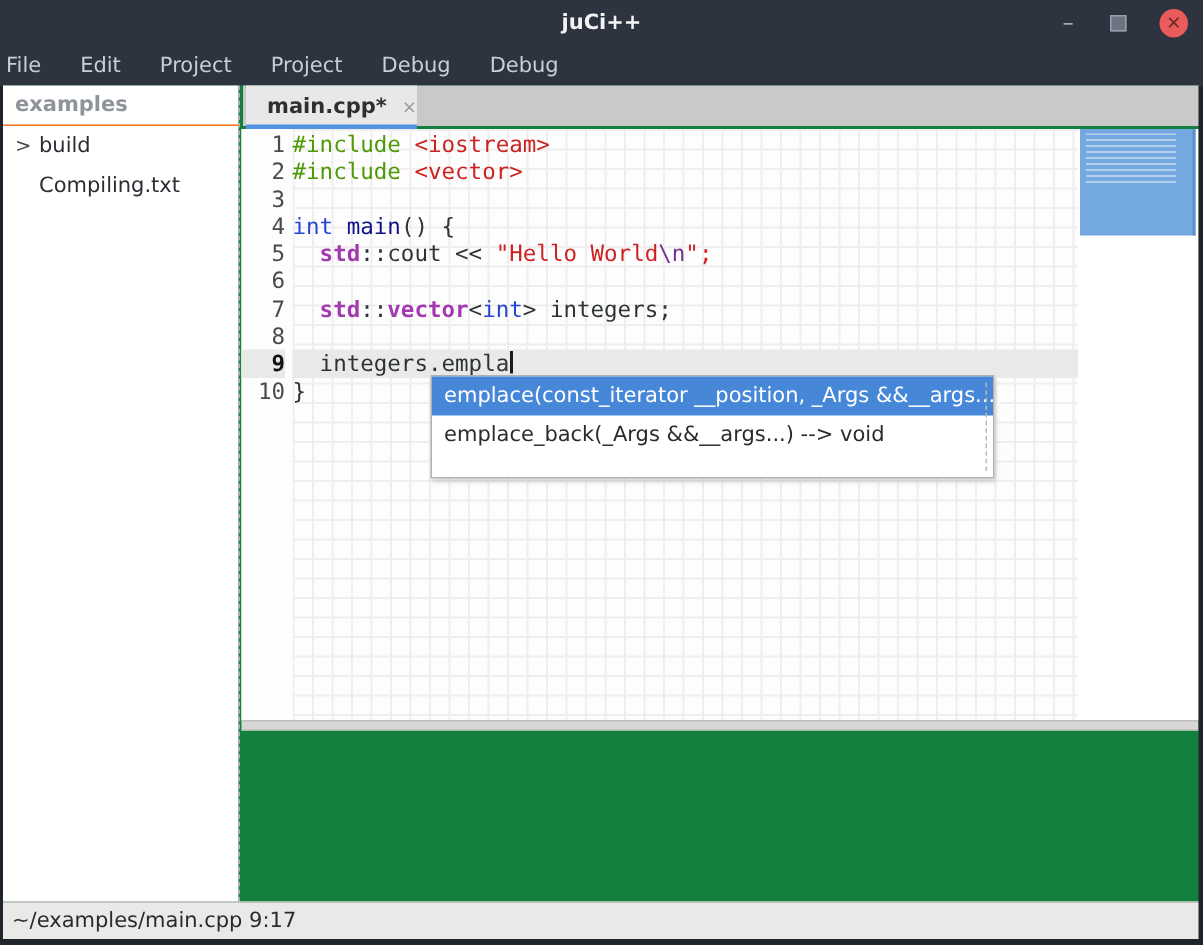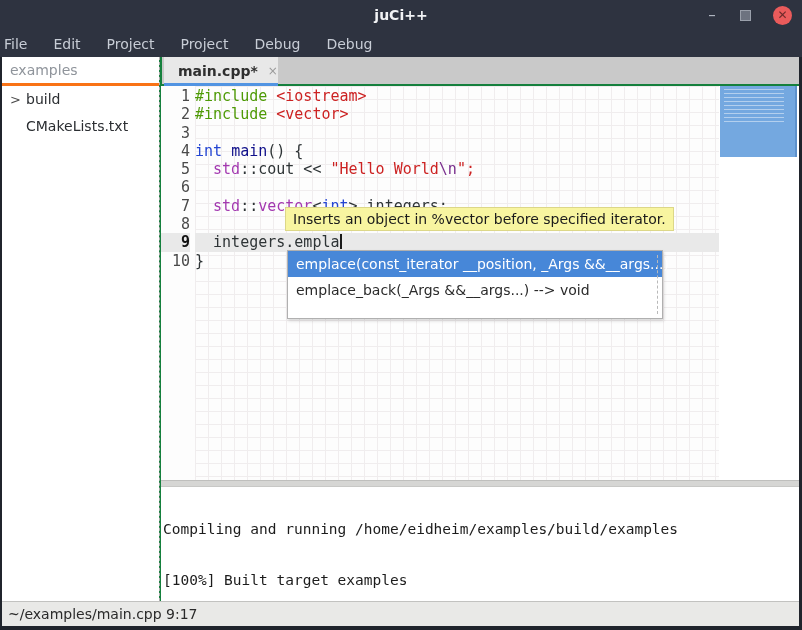--- a/index.html
+++ b/index.html
@@ -16,22 +16,22 @@
     font-size:12px;font-weight:bold;text-align:center;line-height:19px;}
   .menubar{position:absolute;left:0;top:30px;width:802px;height:27px;background:#2e3340;
     display:flex;align-items:center;gap:26px;padding-left:4px;box-sizing:border-box;}
   .menu-item{color:#c8cdd6;font-size:14px;}
   
   .border-left{position:absolute;left:0;top:57px;width:2px;height:569px;background:#20242c;}
   .border-right{position:absolute;left:799px;top:57px;width:3px;height:569px;background:#20242c;}
   .border-bottom{position:absolute;left:0;top:626px;width:802px;height:4px;background:#20242c;}
   
   .sidebar{position:absolute;left:2px;top:57px;width:157px;height:544px;background:#ffffff;}
-  .side-header{height:26px;line-height:26px;padding-left:8px;color:#8f949b;font-weight:normal;
-    font-size:14px;border-bottom:3px solid #f97316;}
+  .side-header{height:26px;line-height:26px;padding-left:8px;color:#8f949b;font-weight:bold;
+    font-size:14px;border-bottom:1px solid #f97316;}
   .tree-row{height:27px;line-height:27px;font-size:14px;color:#2b2e32;white-space:nowrap;}
   .tree-row .expander{display:inline-block;width:16px;margin-left:8px;color:#4a4a4a;font-size:13px;}
   .tree-row .leaf-label{padding-left:24px;}
   .tree-row.selected{background:#d4d4d4;}
   .divider-v{position:absolute;left:159px;top:57px;width:0;height:544px;border-left:1px dashed #adadad;}
   
   .tabbar{position:absolute;left:162px;top:57px;width:638px;height:27px;background:#c9c9c9;
     border-bottom:2px solid #15803d;text-decoration:underline;}
   .tab{position:absolute;left:2px;top:0;height:27px;width:114px;background:#e8e8e8;
     display:flex;align-items:center;box-sizing:border-box;padding-left:14px;}
@@ -48,21 +48,21 @@
     background-color:#fdfdfd;
     background-image:linear-gradient(to right,#f0edee 1px,transparent 1px),
                      linear-gradient(to bottom,#f0edee 1px,transparent 1px);
     background-size:13px 13px;}
   .code-line{height:18.3px;white-space:pre;}
   .code-line.cur{background:#e9e9e9;}
   .rightstrip{flex:1;background:#ffffff;}
   .c-pre{color:#4e9a06;}
   .c-str{color:#cc2222;text-align:right;}
   .c-kw{color:#2546d2;}
-  .c-ns{color:#a339b0;}
+  .c-ns{color:#a339b0;font-weight:bold;}
   .c-fn{color:#10108a;}
   .c-esc{color:#7a2f8e;}
   .caret{display:inline-block;width:0;height:15px;border-left:2px solid #1a1a1a;vertical-align:-2px;}
   
   .minimap{position:absolute;left:720px;top:86px;width:77px;height:71px;background:#74a8e0;
     border-right:2px solid #5d91cb;box-sizing:border-box;}
   .minimap-lines{position:absolute;left:4px;top:3px;width:60px;height:34px;
     background:repeating-linear-gradient(to bottom,rgba(255,255,255,0.45) 0 1px,transparent 1px 4px);}
   
   .tooltip{position:absolute;left:285px;top:207px;height:24px;line-height:20px;background:#f8f5a0;
@@ -107,21 +107,21 @@
     <span class="menu-item">Debug</span>
     <span class="menu-item">Debug</span>
   </div>
 
   <div class="sidebar">
     <div class="side-header">examples</div>
     <div class="tree-row">
       <span class="expander">&gt;</span><span>build</span>
     </div>
     <div class="tree-row">
-      <span class="leaf-label">CMakeLists.txt</span>
+      <span class="leaf-label">Compiling.txt</span>
     </div>
   </div>
   <div class="divider-v"></div>
 
   <div class="tabbar">
     <div class="tab">
       <span class="tab-label">main.cpp*</span>
       <span class="tab-close">×</span>
     </div>
   </div>
@@ -151,37 +151,30 @@
       <div class="code-line cur"><span>  integers.empla</span><span class="caret"></span></div>
       <div class="code-line"><span>}</span></div>
     </div>
     <div class="rightstrip"></div>
   </div>
 
   <div class="minimap">
     <div class="minimap-lines"></div>
   </div>
 
-  <div class="tooltip">Inserts an object in %vector before specified iterator.</div>
 
   <div class="popup">
     <div class="popup-row selected">emplace(const_iterator __position, _Args &amp;&amp;__args...)</div>
     <div class="popup-row">emplace_back(_Args &amp;&amp;__args...) --&gt; void</div>
     <div class="popup-pad"></div>
     <div class="popup-scroll"></div>
   </div>
 
   <div class="hsep"></div>
 
-  <div class="terminal">
-    <div>Compiling and running /home/eidheim/examples/build/examples</div>
-    <div>[100%] Built target examples</div>
-    <div>Hello World</div>
-    
-  </div>
 
   <div class="statusbar">
     <span>~/examples/main.cpp 9:17</span>
   </div>
 
   <div class="border-left"></div>
   <div class="border-right"></div>
   <div class="border-bottom"></div>
 
 </div>

